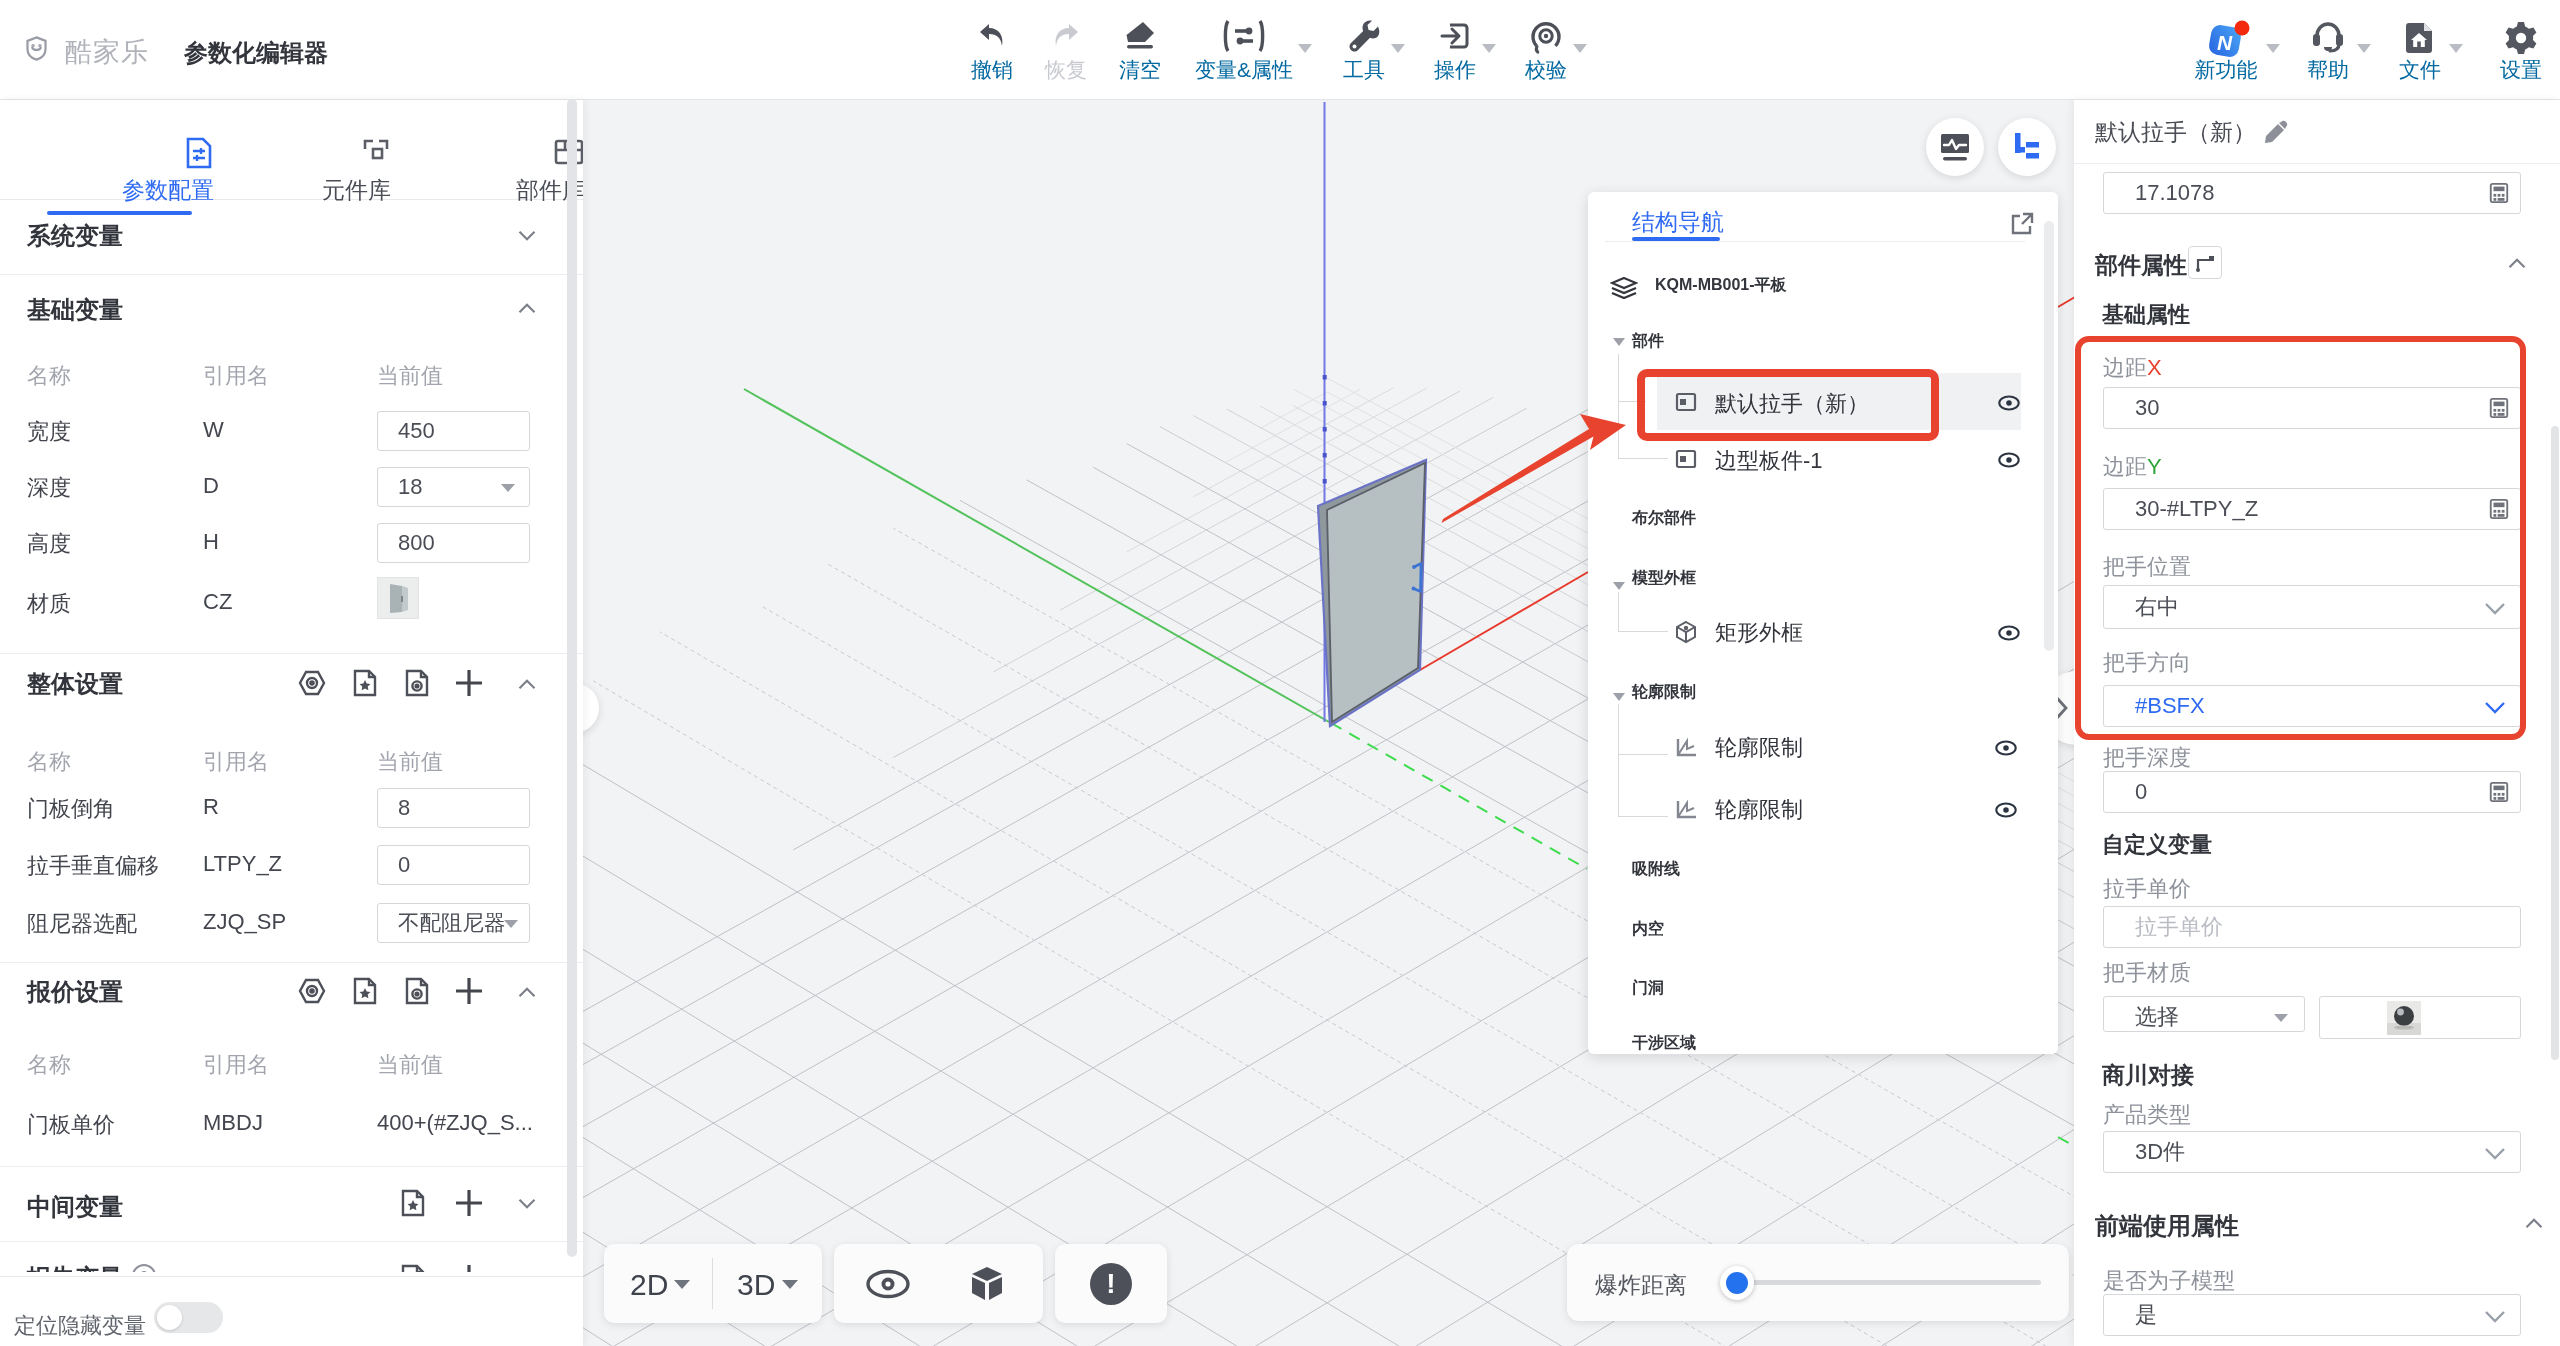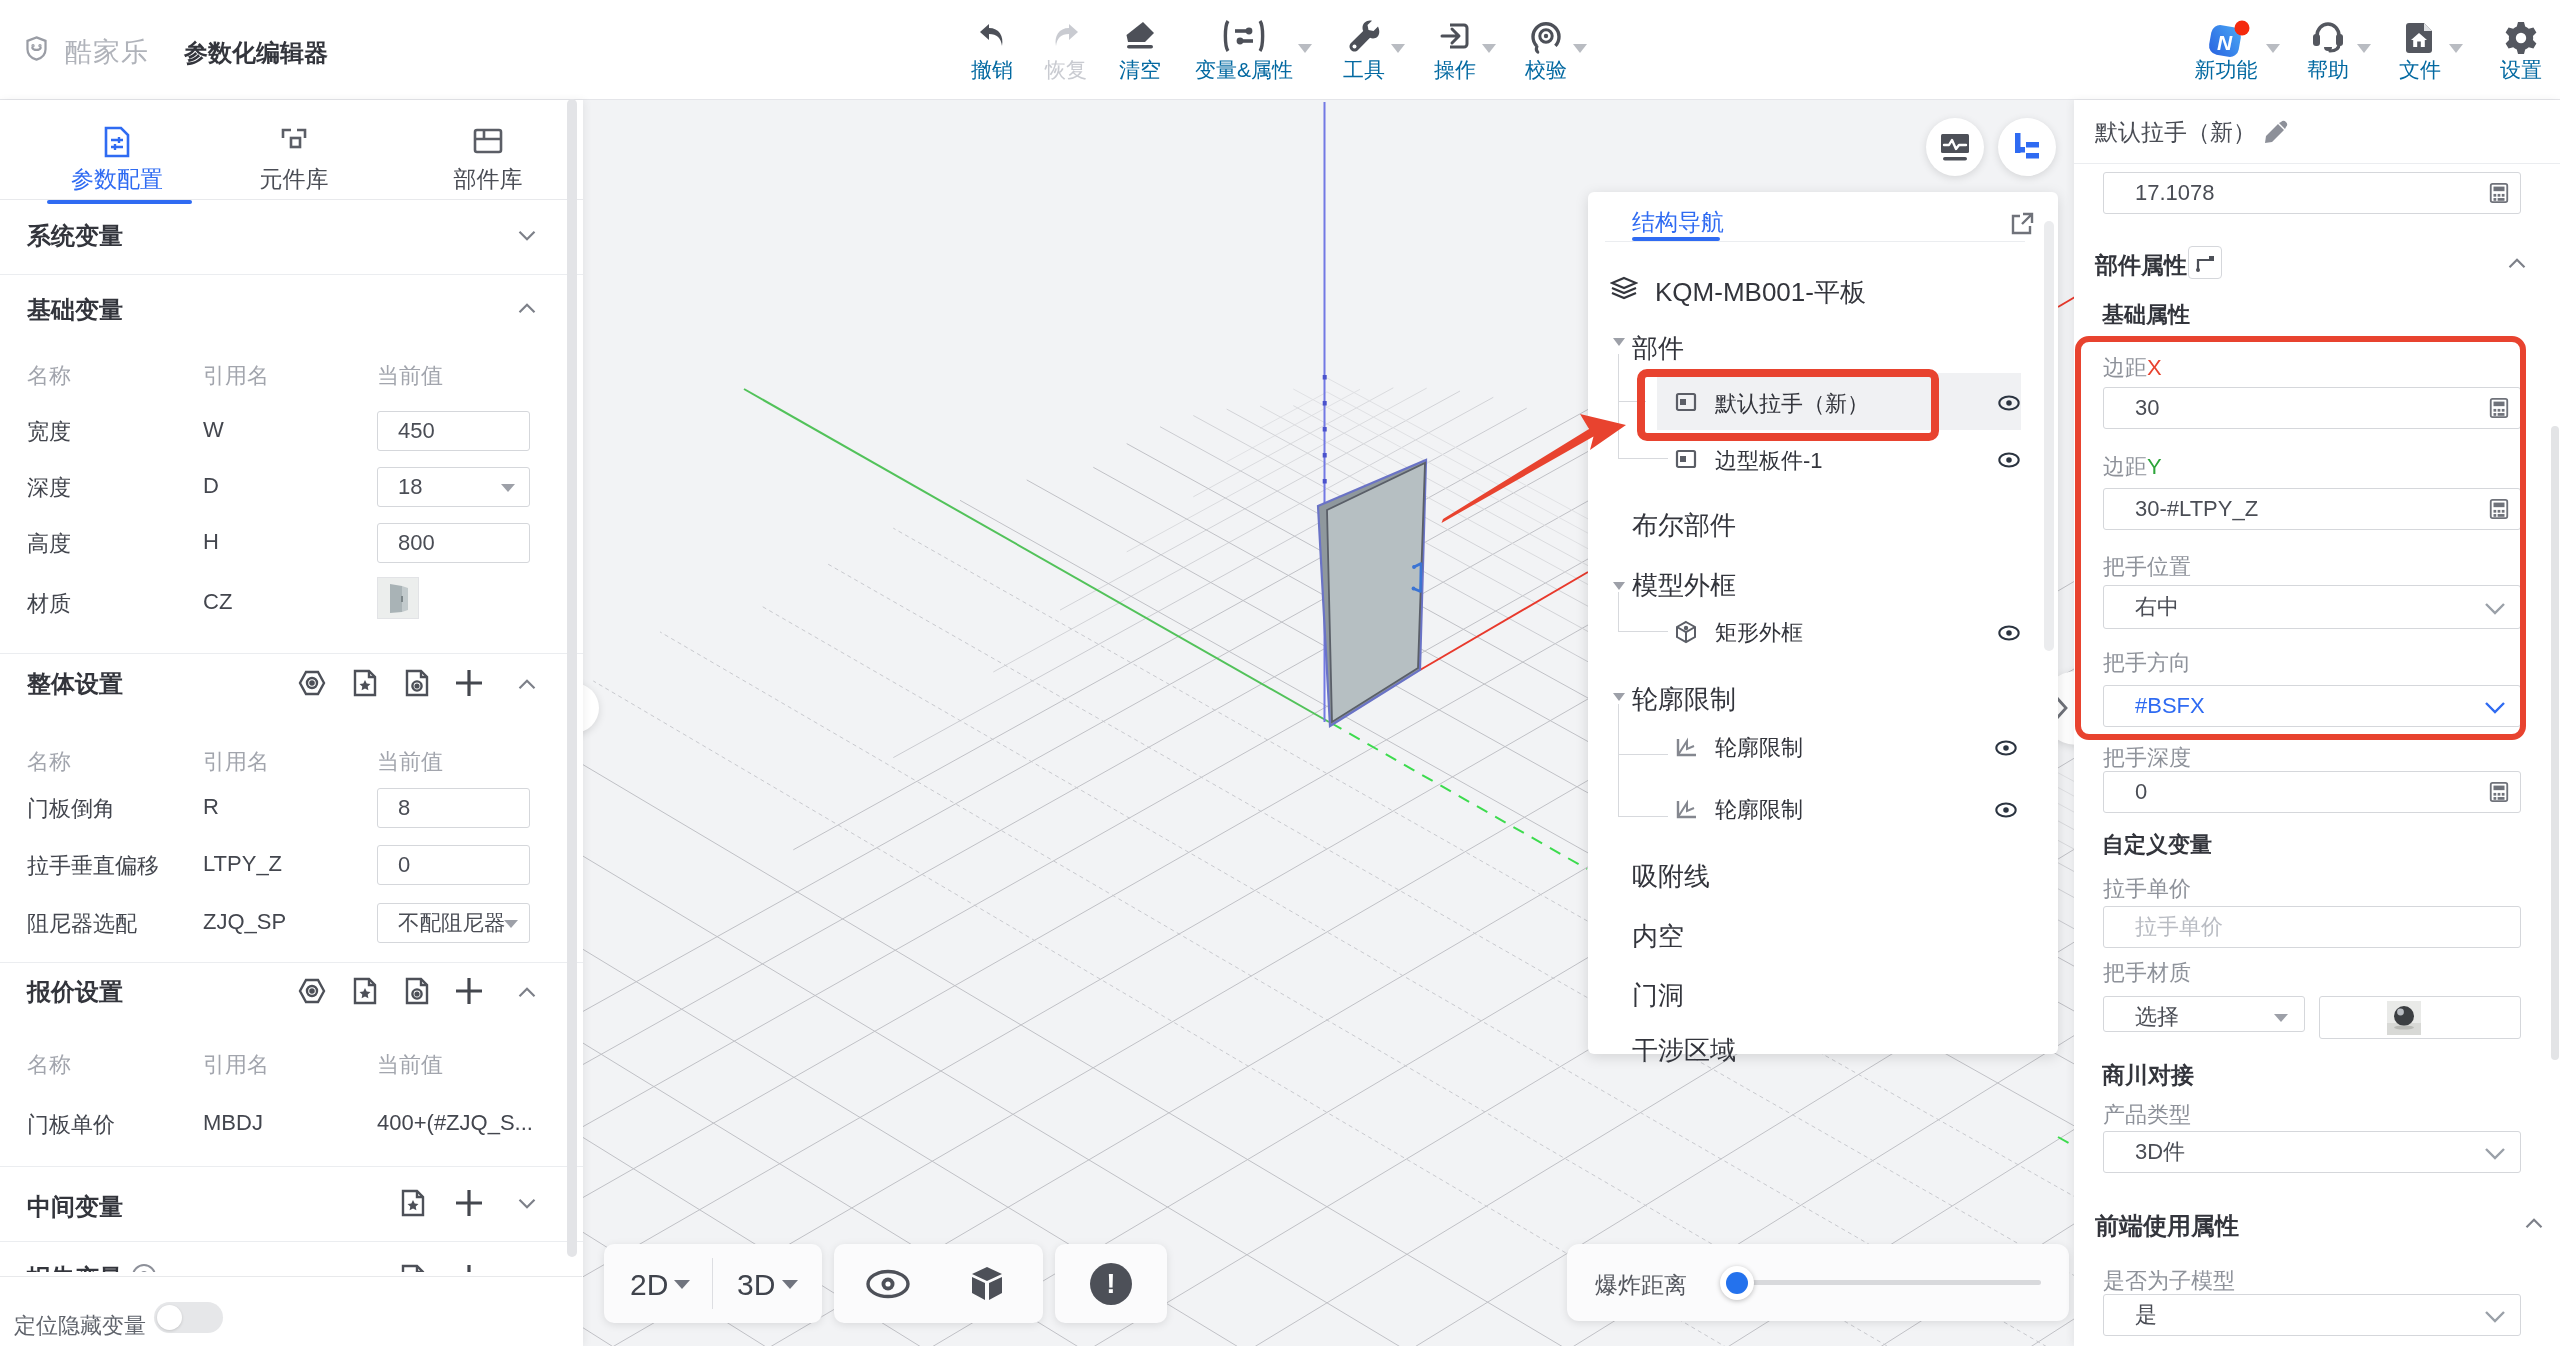--- a/index.html
+++ b/index.html
@@ -6,21 +6,21 @@
 body{font-family:"Liberation Sans",sans-serif;background:#f2f3f5;position:relative;color:#4a4d55}
 .abs{position:absolute}
 .topbar{left:0;top:0;width:2560px;height:100px;background:#fff;border-bottom:1px solid #e4e5e9;z-index:20}
 .tbitem{position:absolute;top:0;width:110px;height:100px;text-align:center}
 .tbitem .ic{position:absolute;left:0;right:0;top:20px;height:32px}
 .tbitem .tx{position:absolute;left:-20px;right:-20px;top:56px;font-size:21px;color:#0369a1}
 .tbitem.dis .tx{color:#c9cbd1}
 .caret{position:absolute;width:0;height:0;border-left:7px solid transparent;border-right:7px solid transparent;border-top:9px solid #b9bcc2}
 .leftpanel{left:0;top:100px;width:583px;height:1246px;background:#fff;z-index:30;box-shadow:2px 0 8px rgba(0,0,0,.06)}
 .tabs{position:absolute;left:0;top:0;width:583px;height:100px;border-bottom:1px solid #e8e9ec}
-.tab{position:absolute;top:4px;height:100px;width:194px;text-align:center}
+.tab{position:absolute;top:15px;height:100px;width:194px;text-align:right}
 .tab .tic{position:absolute;left:0;right:0;top:22px;height:32px}
 .tab .ttx{position:absolute;left:0;right:0;top:60px;font-size:23px;color:#4a4d55}
 .tab.act .ttx{color:#2f6bf2}
 .tabline{position:absolute;left:27px;top:96px;width:145px;height:4px;background:#2f6bf2;border-radius:2px}
 .sectitle{position:absolute;left:27px;font-size:24px;font-weight:bold;color:#33353c}
 .hdr{position:absolute;font-size:22px;color:#a2a5ad}
 .lab{position:absolute;font-size:22px;color:#43464e}
 .refn{position:absolute;font-size:22px;color:#43464e}
 .inp{position:absolute;left:377px;width:153px;height:40px;border:1px solid #d5d7db;border-radius:3px;background:#fff;font-size:22px;color:#4a4d55;line-height:38px;padding-left:20px}
 .divider{position:absolute;left:0;width:583px;height:1px;background:#ebedf0}
@@ -29,21 +29,21 @@
 .scrollthumb{position:absolute;left:567px;top:99px;width:10px;height:1158px;background:#e3e4e7;border-radius:5px;z-index:31}
 .footer{position:absolute;left:0;top:1176px;width:582px;height:74px;background:#fff;border-top:1px solid #e8e9eb}
 .togg{position:absolute;left:154px;top:25px;width:69px;height:31px;background:#e6e7e9;border-radius:16px}
 .togg .knob{position:absolute;left:3px;top:3px;width:25px;height:25px;border-radius:50%;background:#fff;box-shadow:0 1px 3px rgba(0,0,0,.15)}
 .rightpanel{left:2074px;top:100px;width:486px;height:1246px;background:#fff;z-index:30;box-shadow:-2px 0 8px rgba(0,0,0,.06)}
 .rp-lab{position:absolute;left:29px;font-size:22px;color:#8e929a}
 .rp-bold{position:absolute;left:29px;font-size:23px;font-weight:bold;color:#33353c}
 .rp-inp{position:absolute;left:29px;width:418px;height:42px;border:1px solid #d5d7db;border-radius:3px;background:#fff;font-size:22px;color:#4a4d55;line-height:40px;padding-left:31px}
 .calc{position:absolute;right:10px;top:9px;width:22px;height:22px}
 .navpanel{left:1588px;top:192px;width:470px;height:862px;background:#fff;border-radius:6px;z-index:10;box-shadow:0 3px 14px rgba(0,0,0,.13)}
-.tree-b{position:absolute;font-size:26px;font-weight:normal;color:#33353c}
+.tree-b{position:absolute;font-size:16px;font-weight:bold;color:#33353c}
 .tree-i{position:absolute;font-size:22px;color:#33353c}
 .eye{position:absolute;width:24px;height:24px}
 .pillbtn{position:absolute;background:#fbfbfc;border-radius:10px;box-shadow:0 2px 8px rgba(0,0,0,.10);z-index:8}
 .circbtn{position:absolute;width:58px;height:58px;border-radius:50%;background:#fff;box-shadow:0 2px 8px rgba(0,0,0,.12);z-index:8}
 .redbox{position:absolute;border:7px solid #e8432f;border-radius:12px;z-index:40;background:transparent}
 </style></head>
 <body>
 <div class="abs topbar">
   <svg class="abs" style="left:24px;top:36px" width="25" height="25" viewBox="0 0 36 36" fill="none" stroke="#9a9da5" stroke-width="3.2">
     <path d="M18 2 L31 7 V19 C31 27 25 32 18 34 C11 32 5 27 5 19 V7 Z"></path>

